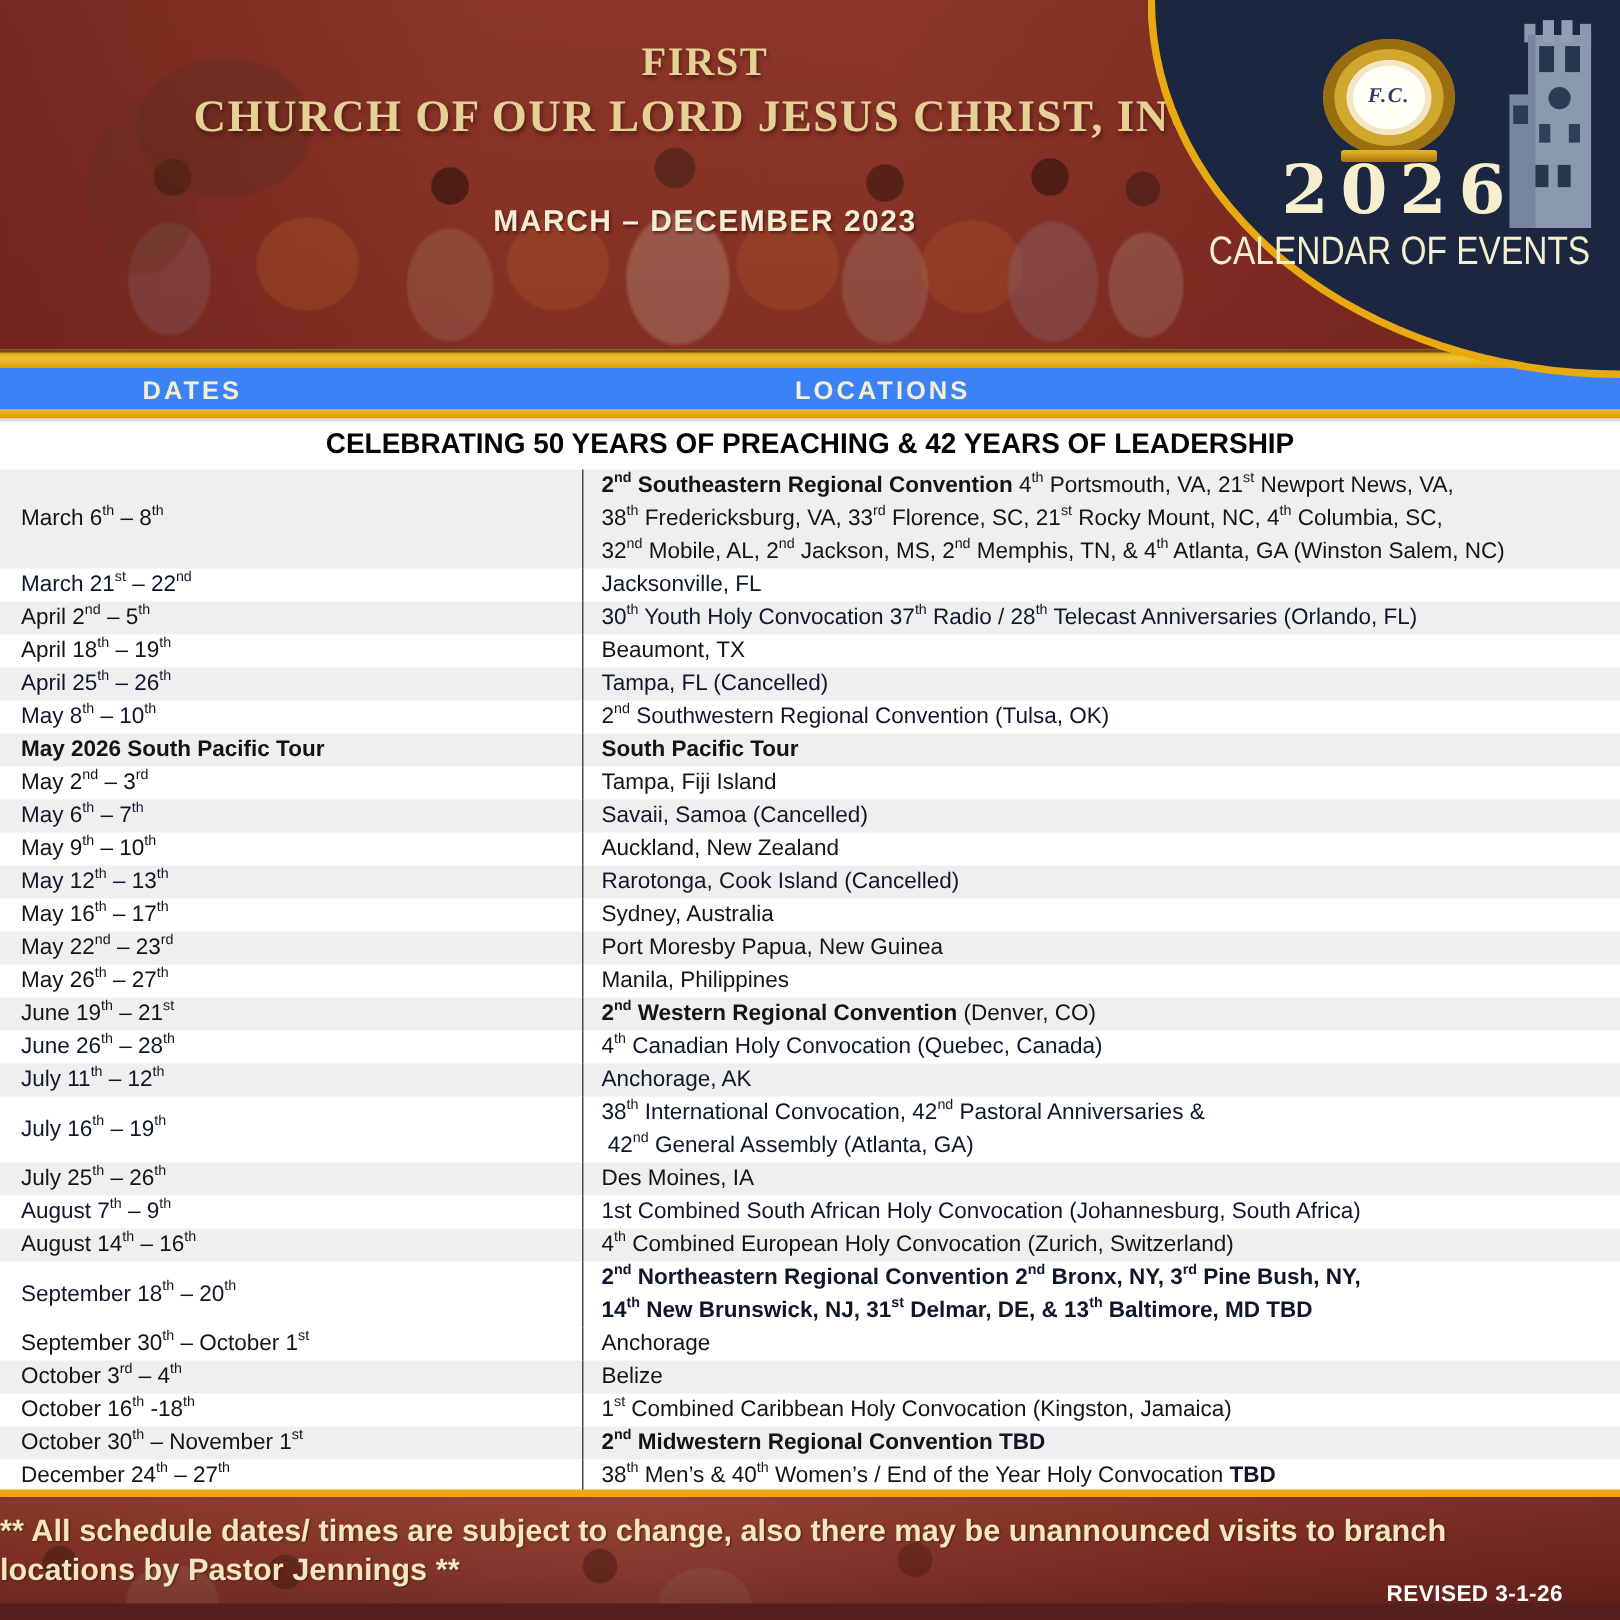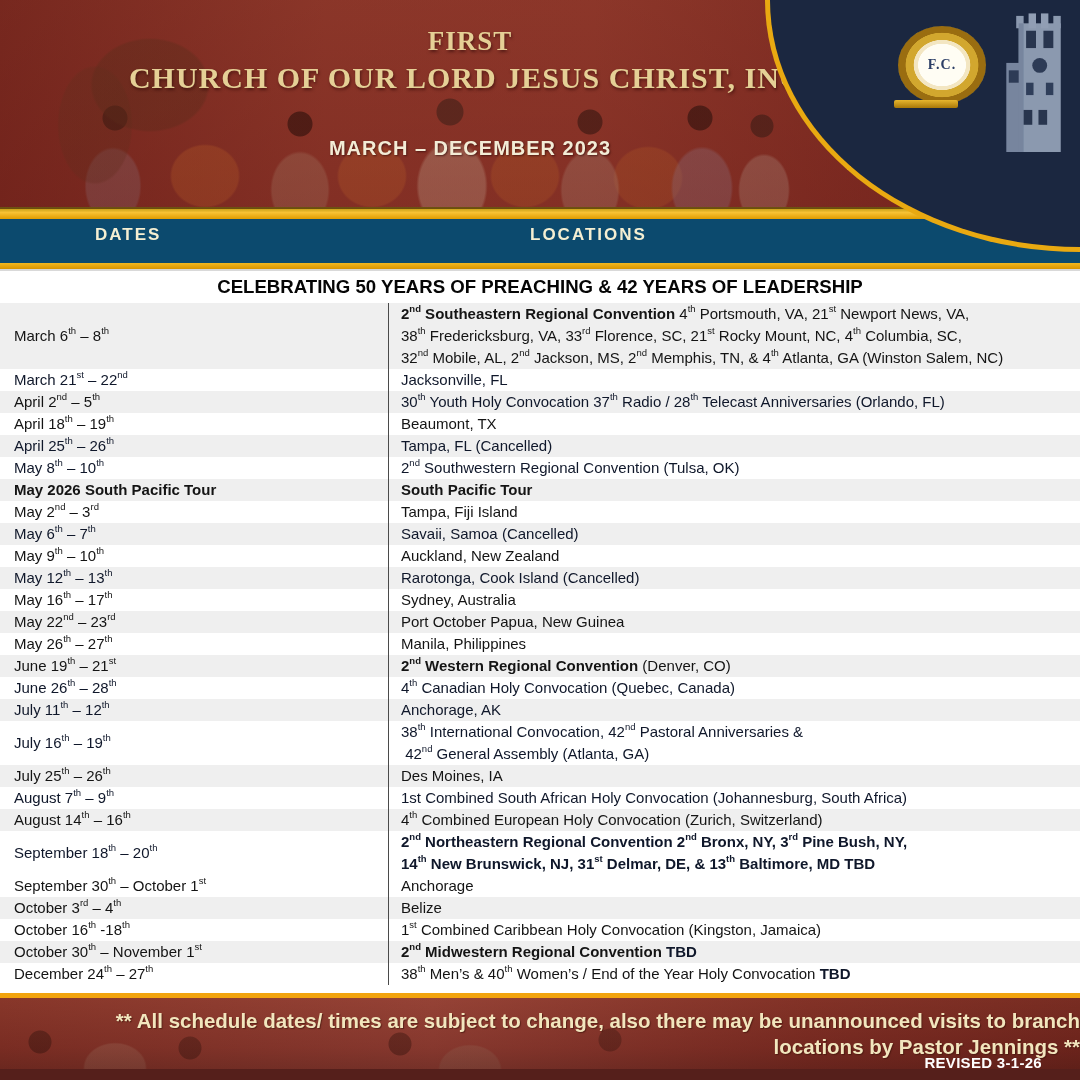--- a/index.html
+++ b/index.html
@@ -1,19 +1,19 @@
 <!DOCTYPE html>
 <html><head>
 <meta charset="utf-8">
 <style>
   html,body{margin:0;padding:0;width:1080px;height:1080px;background:#ffffff;
     font-family:"Liberation Sans",sans-serif;overflow:hidden;position:relative;}
 
   
-  .hero{position:relative;height:207px;
+  .hero{position:relative;height:233px;
     background:
       linear-gradient(180deg, rgba(130,40,30,0.28) 0%, rgba(115,30,24,0.42) 100%),
       radial-gradient(ellipse 95px 75px at 150px 85px, rgba(75,48,26,0.40) 0 60%, transparent 63%),
       radial-gradient(ellipse 60px 95px at 95px 125px, rgba(85,52,30,0.32) 0 60%, transparent 63%),
       radial-gradient(circle 13px at 115px 118px, rgba(48,22,16,0.95) 0 12px, transparent 13px),
       radial-gradient(circle 13px at 300px 124px, rgba(52,24,17,0.95) 0 12px, transparent 13px),
       radial-gradient(circle 14px at 450px 112px, rgba(70,40,30,0.9) 0 13px, transparent 14px),
       radial-gradient(circle 13px at 590px 122px, rgba(58,30,22,0.9) 0 12px, transparent 13px),
       radial-gradient(circle 13px at 700px 118px, rgba(50,24,18,0.92) 0 12px, transparent 13px),
       radial-gradient(circle 12px at 762px 126px, rgba(62,34,26,0.9) 0 11px, transparent 12px),
@@ -32,34 +32,34 @@
   .t1{margin-top:26px;font-family:"Liberation Serif",serif;font-weight:700;font-size:27px;
       letter-spacing:1px;text-shadow:1px 2px 3px rgba(40,5,5,.55);}
   .t2{margin-top:4px;font-family:"Liberation Serif",serif;font-weight:700;font-size:30px;
       letter-spacing:1px;text-shadow:1px 2px 3px rgba(40,5,5,.55);}
   .t3{margin-top:42px;font-size:20px;font-weight:600;letter-spacing:1px;color:#f3ecd6;
       text-shadow:1px 1px 2px rgba(40,5,5,.6);}
 
   
   .gold-top{height:10px;border-top:2px solid rgba(45,35,20,.65);
     background:linear-gradient(180deg,#caa21a 0%,#f7c234 35%,#e09c00 100%);}
-  .navybar{position:relative;height:44px;background:#0c4a6e;}
+  .navybar{position:relative;height:28px;background:#3b82f6;}
   .navybar .lbl{position:absolute;top:6px;font-size:17px;font-weight:700;letter-spacing:2px;color:#f5efd2;}
   .lbl-dates{left:95px;}
   .lbl-loc{left:530px;}
   .gold-bottom{height:6px;background:linear-gradient(180deg,#f3b81f,#d89400);border-bottom:2px solid #d9d9d9;}
 
   
   .panel{position:absolute;top:0;right:0;width:315px;height:252px;z-index:6;
     background:#1b2740;border:5px solid #e9a911;border-top:none;border-right:none;
     border-bottom-left-radius:100% 100%;box-sizing:border-box;}
-  .crest{position:absolute;left:128px;top:26px;width:88px;height:78px;border-radius:50%;
+  .crest{position:absolute;left:112px;top:26px;width:88px;height:78px;border-radius:50%;
     background:radial-gradient(ellipse at center,#fffdf4 0 38%,#f3e6c2 39% 45%,#d2a72e 46% 58%,
       #9a6d10 59% 70%,#c49a28 71% 82%,#7a5608 83% 100%);
-    display:flex;align-items:center;justify-content:center;}
+    display:flex;align-items:center;justify-content:center;font-style:italic;}
   .crest span{color:#2c3e66;font-family:"Liberation Serif",serif;font-weight:700;font-size:14px;letter-spacing:1px;}
   .crest-banner{position:absolute;left:124px;top:100px;width:64px;height:8px;border-radius:2px;
     background:linear-gradient(180deg,#e7b62e,#a87708);}
   .tower{position:absolute;right:6px;top:6px;opacity:.93;}
   .panel-text{position:absolute;left:0;right:0;top:104px;text-align:center;padding-left:16px;color:#f5efd0;}
   .year{font-family:"DejaVu Serif",serif;font-size:45px;font-weight:600;letter-spacing:8px;line-height:1.0;}
   .cal-label{margin-top:4px;font-size:24px;font-weight:500;letter-spacing:0px;
     transform:scaleX(.93) scaleY(1.1);transform-origin:center top;}
 
   
@@ -81,22 +81,22 @@
     background:
       linear-gradient(180deg, rgba(150,60,42,0.25) 0%, rgba(100,25,18,0.30) 60%, rgba(62,18,14,0.45) 100%),
       radial-gradient(circle 12px at 40px 44px, rgba(48,22,16,0.55) 0 11px, transparent 12px),
       radial-gradient(circle 12px at 190px 50px, rgba(52,24,18,0.5) 0 11px, transparent 12px),
       radial-gradient(circle 12px at 400px 46px, rgba(48,22,16,0.5) 0 11px, transparent 12px),
       radial-gradient(circle 12px at 610px 42px, rgba(52,24,18,0.45) 0 11px, transparent 12px),
       radial-gradient(ellipse 50px 40px at 115px 70px, rgba(170,130,110,0.35) 0 60%, transparent 64%),
       radial-gradient(ellipse 50px 40px at 470px 72px, rgba(160,125,105,0.32) 0 60%, transparent 64%),
       linear-gradient(90deg,#83352a 0%,#95453a 40%,#7c2f26 75%,#6f2820 100%);}
   .footer-strip{position:absolute;left:0;right:0;bottom:0;height:11px;background:#551f1b;}
-  .note{text-align:right;color:#f2e6be;font-weight:700;font-size:20.5px;line-height:26px;
-    text-shadow:1px 1px 1px rgba(60,20,10,.6);margin-top:10px;padding-left:32px;}
+  .note{text-align:left;color:#f2e6be;font-weight:700;font-size:20.5px;line-height:26px;
+    text-shadow:1px 1px 1px rgba(60,20,10,.6);margin-top:10px;}
   .revised{position:absolute;right:38px;bottom:9px;color:#ffffff;font-weight:700;font-size:15px;letter-spacing:.3px;}
 </style>
 </head>
 <body>
 
 <div class="hero">
   <div class="hero-text">
     <div class="t1">FIRST</div>
     <div class="t2">CHURCH OF OUR LORD JESUS CHRIST, INC.</div>
     <div class="t3">MARCH – DECEMBER 2023</div>
@@ -127,20 +127,24 @@
       <rect x="22" y="20" width="8" height="14" fill="#2a3750"></rect>
       <rect x="36" y="20" width="8" height="14" fill="#2a3750"></rect>
       <circle cx="33" cy="48" r="6" fill="#2f3d58"></circle>
       <rect x="22" y="62" width="6" height="10" fill="#31405c"></rect>
       <rect x="38" y="62" width="6" height="10" fill="#31405c"></rect>
       <rect x="20" y="84" width="7" height="12" fill="#2a3750"></rect>
       <rect x="32" y="84" width="7" height="12" fill="#2a3750"></rect>
       <rect x="8" y="52" width="8" height="10" fill="#2f3d58"></rect>
     </svg>
   </div>
+  <div class="panel-text">
+    <div class="year">2026</div>
+    <div class="cal-label">CALENDAR OF EVENTS</div>
+  </div>
 </div>
 
 <div class="banner">CELEBRATING 50 YEARS OF PREACHING &amp; 42 YEARS OF LEADERSHIP</div>
 
 <div class="table" id="events-table">
     <div class="row shade">
       <div class="cell-date">
         <span>March 6<sup>th</sup> – 8<sup>th</sup></span>
       </div>
       <div class="cell-loc">
@@ -233,21 +237,21 @@
       </div>
       <div class="cell-loc">
         <div><span class="">Sydney, Australia</span></div>
       </div>
     </div>
     <div class="row shade">
       <div class="cell-date">
         <span>May 22<sup>nd</sup> – 23<sup>rd</sup></span>
       </div>
       <div class="cell-loc">
-        <div><span class="">Port October Papua, New Guinea</span></div>
+        <div><span class="">Port Moresby Papua, New Guinea</span></div>
       </div>
     </div>
     <div class="row">
       <div class="cell-date">
         <span>May 26<sup>th</sup> – 27<sup>th</sup></span>
       </div>
       <div class="cell-loc">
         <div><span class="">Manila, Philippines</span></div>
       </div>
     </div>

